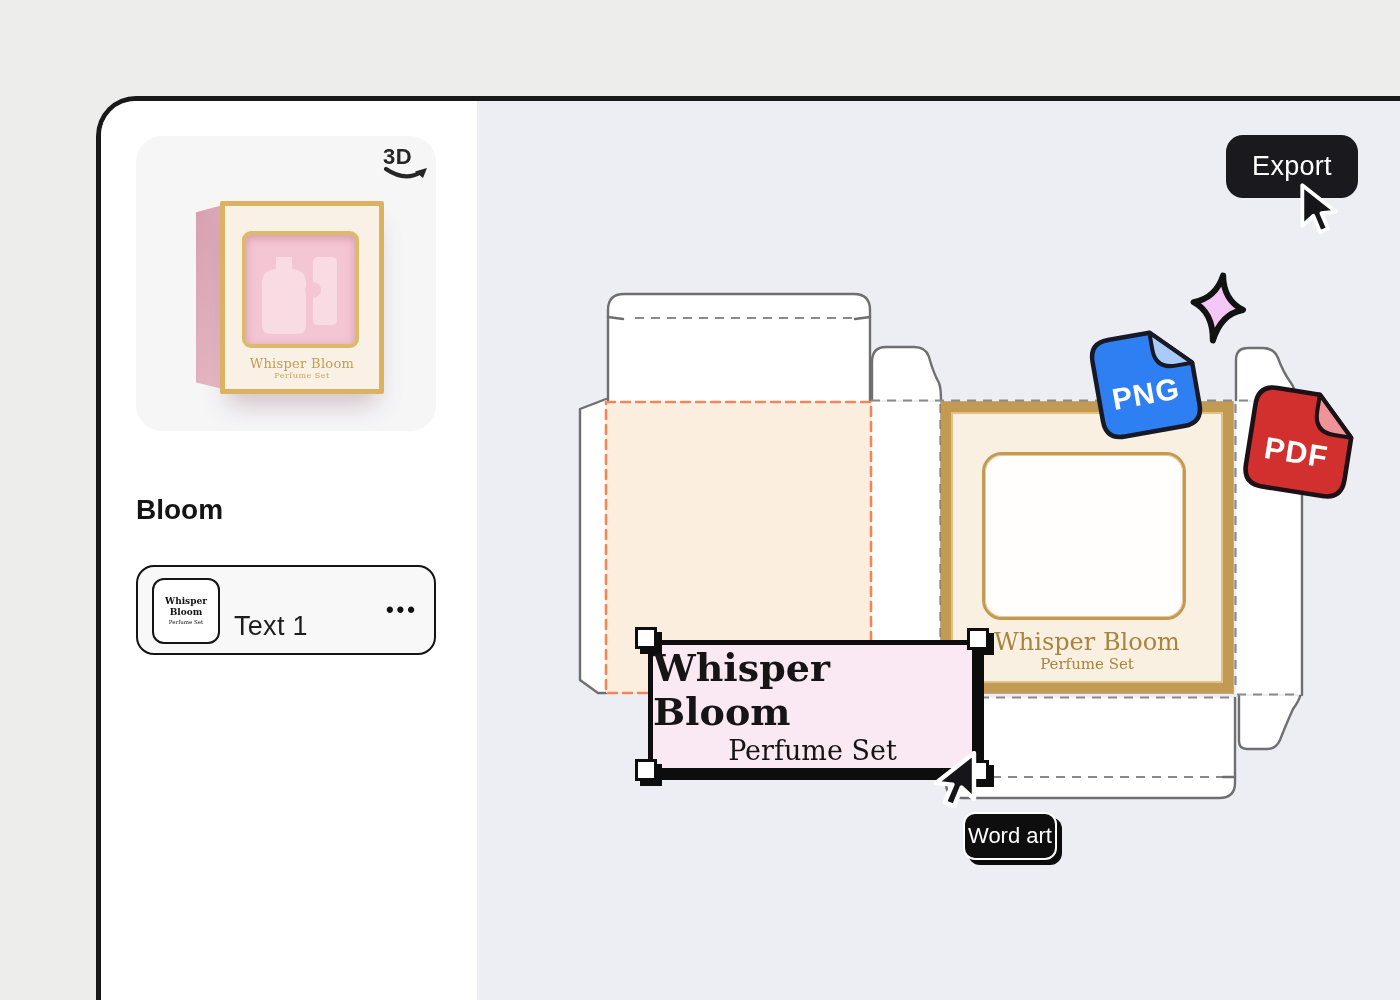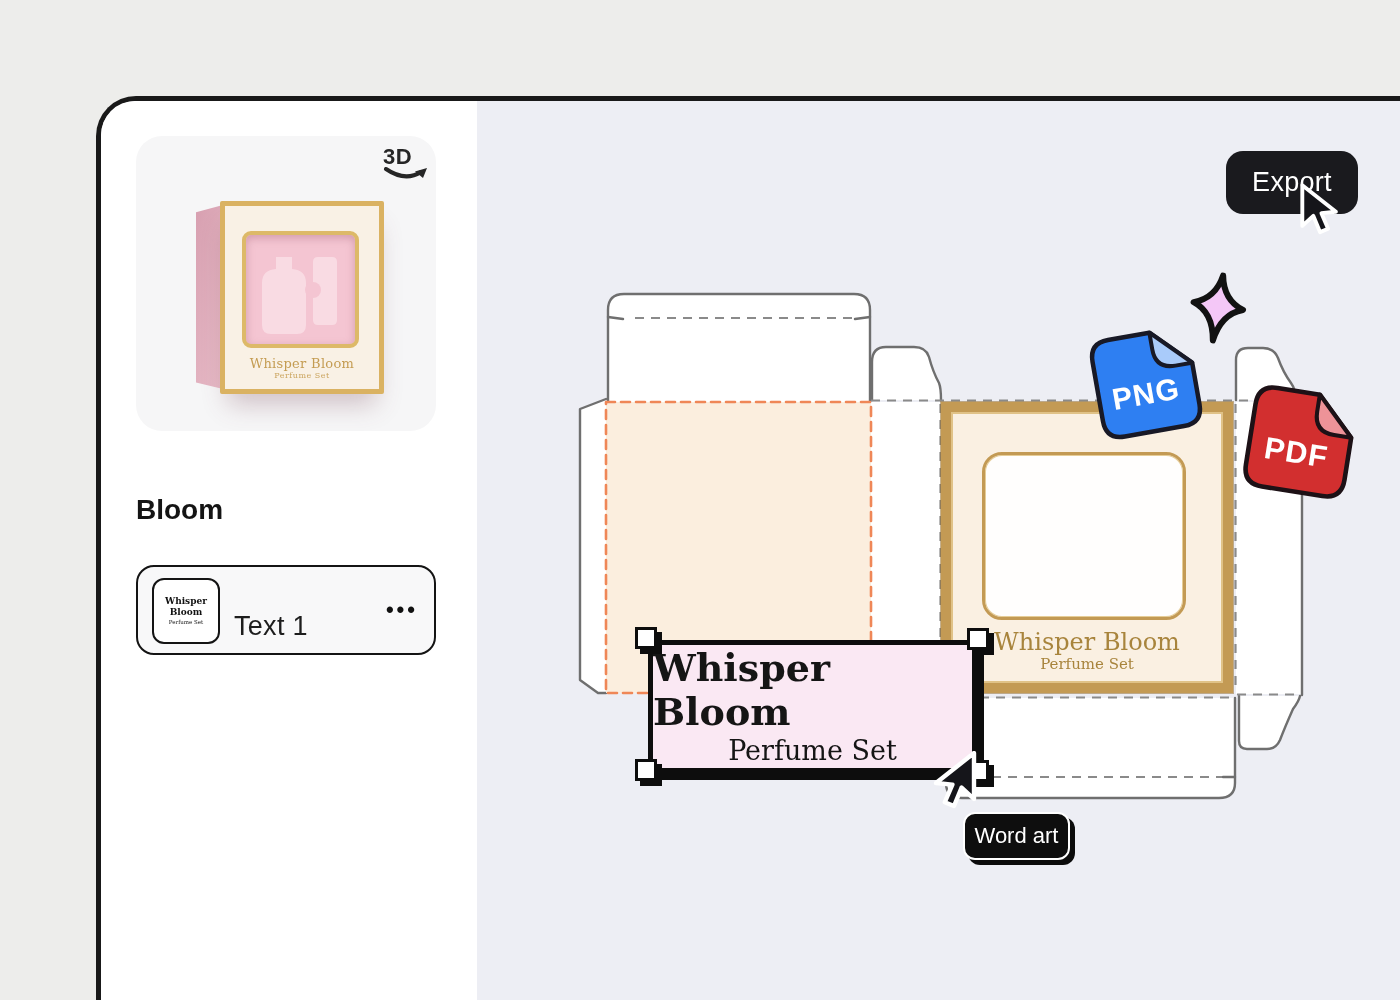--- a/index.html
+++ b/index.html
@@ -66,29 +66,29 @@
   .wordart-box { left:648px; top:640px; width:329px; height:133px; z-index:30;
                  background:#FAE8F3; border:5px solid #0d0d0d;
                  box-shadow:7px 7px 0 0 #0d0d0d;
                  display:flex; flex-direction:column; align-items:center; justify-content:center;
                  font-family:"DejaVu Serif", serif; color:#151515; }
   .wordart-box .w1 { font-size:38px; font-weight:bold; line-height:44px; }
   .wordart-box .w2 { font-size:27px; line-height:34px; }
   .handle { width:22px; height:22px; background:#ffffff; border:3px solid #0d0d0d;
             box-shadow:5px 5px 0 0 #0d0d0d; z-index:32; }
 
-  .wordart-btn { left:963px; top:812px; width:107px; height:48px; z-index:34;
+  .wordart-btn { left:963px; top:812px; width:94px; height:48px; z-index:34;
                  background:#0e0e0e; color:#fff; border:2.5px solid #ffffff; border-radius:12px;
                  box-shadow:5px 5px 0 0 #0b0b0b; font-size:22px;
                  display:flex; align-items:center; justify-content:center; }
   .export-btn { left:1226px; top:135px; width:132px; height:63px; z-index:24;
                 background:#1A1A1E; color:#fff; border:none; border-radius:17px;
                 font-size:27px; font-weight:500; letter-spacing:.3px;
                 display:flex; align-items:center; justify-content:center;
-                font-family:"Liberation Sans", sans-serif;margin-top:16px; }
+                font-family:"Liberation Sans", sans-serif; }
   .cursor { z-index:41; pointer-events:none; }
   .badge { z-index:20; pointer-events:none; }
   .badge text { font-family:"Liberation Sans", sans-serif; font-weight:bold; fill:#fff; }
 </style>
 </head>
 <body>
 
 <div class="abs frame"></div>
 <div class="abs sidebar"></div>
 

